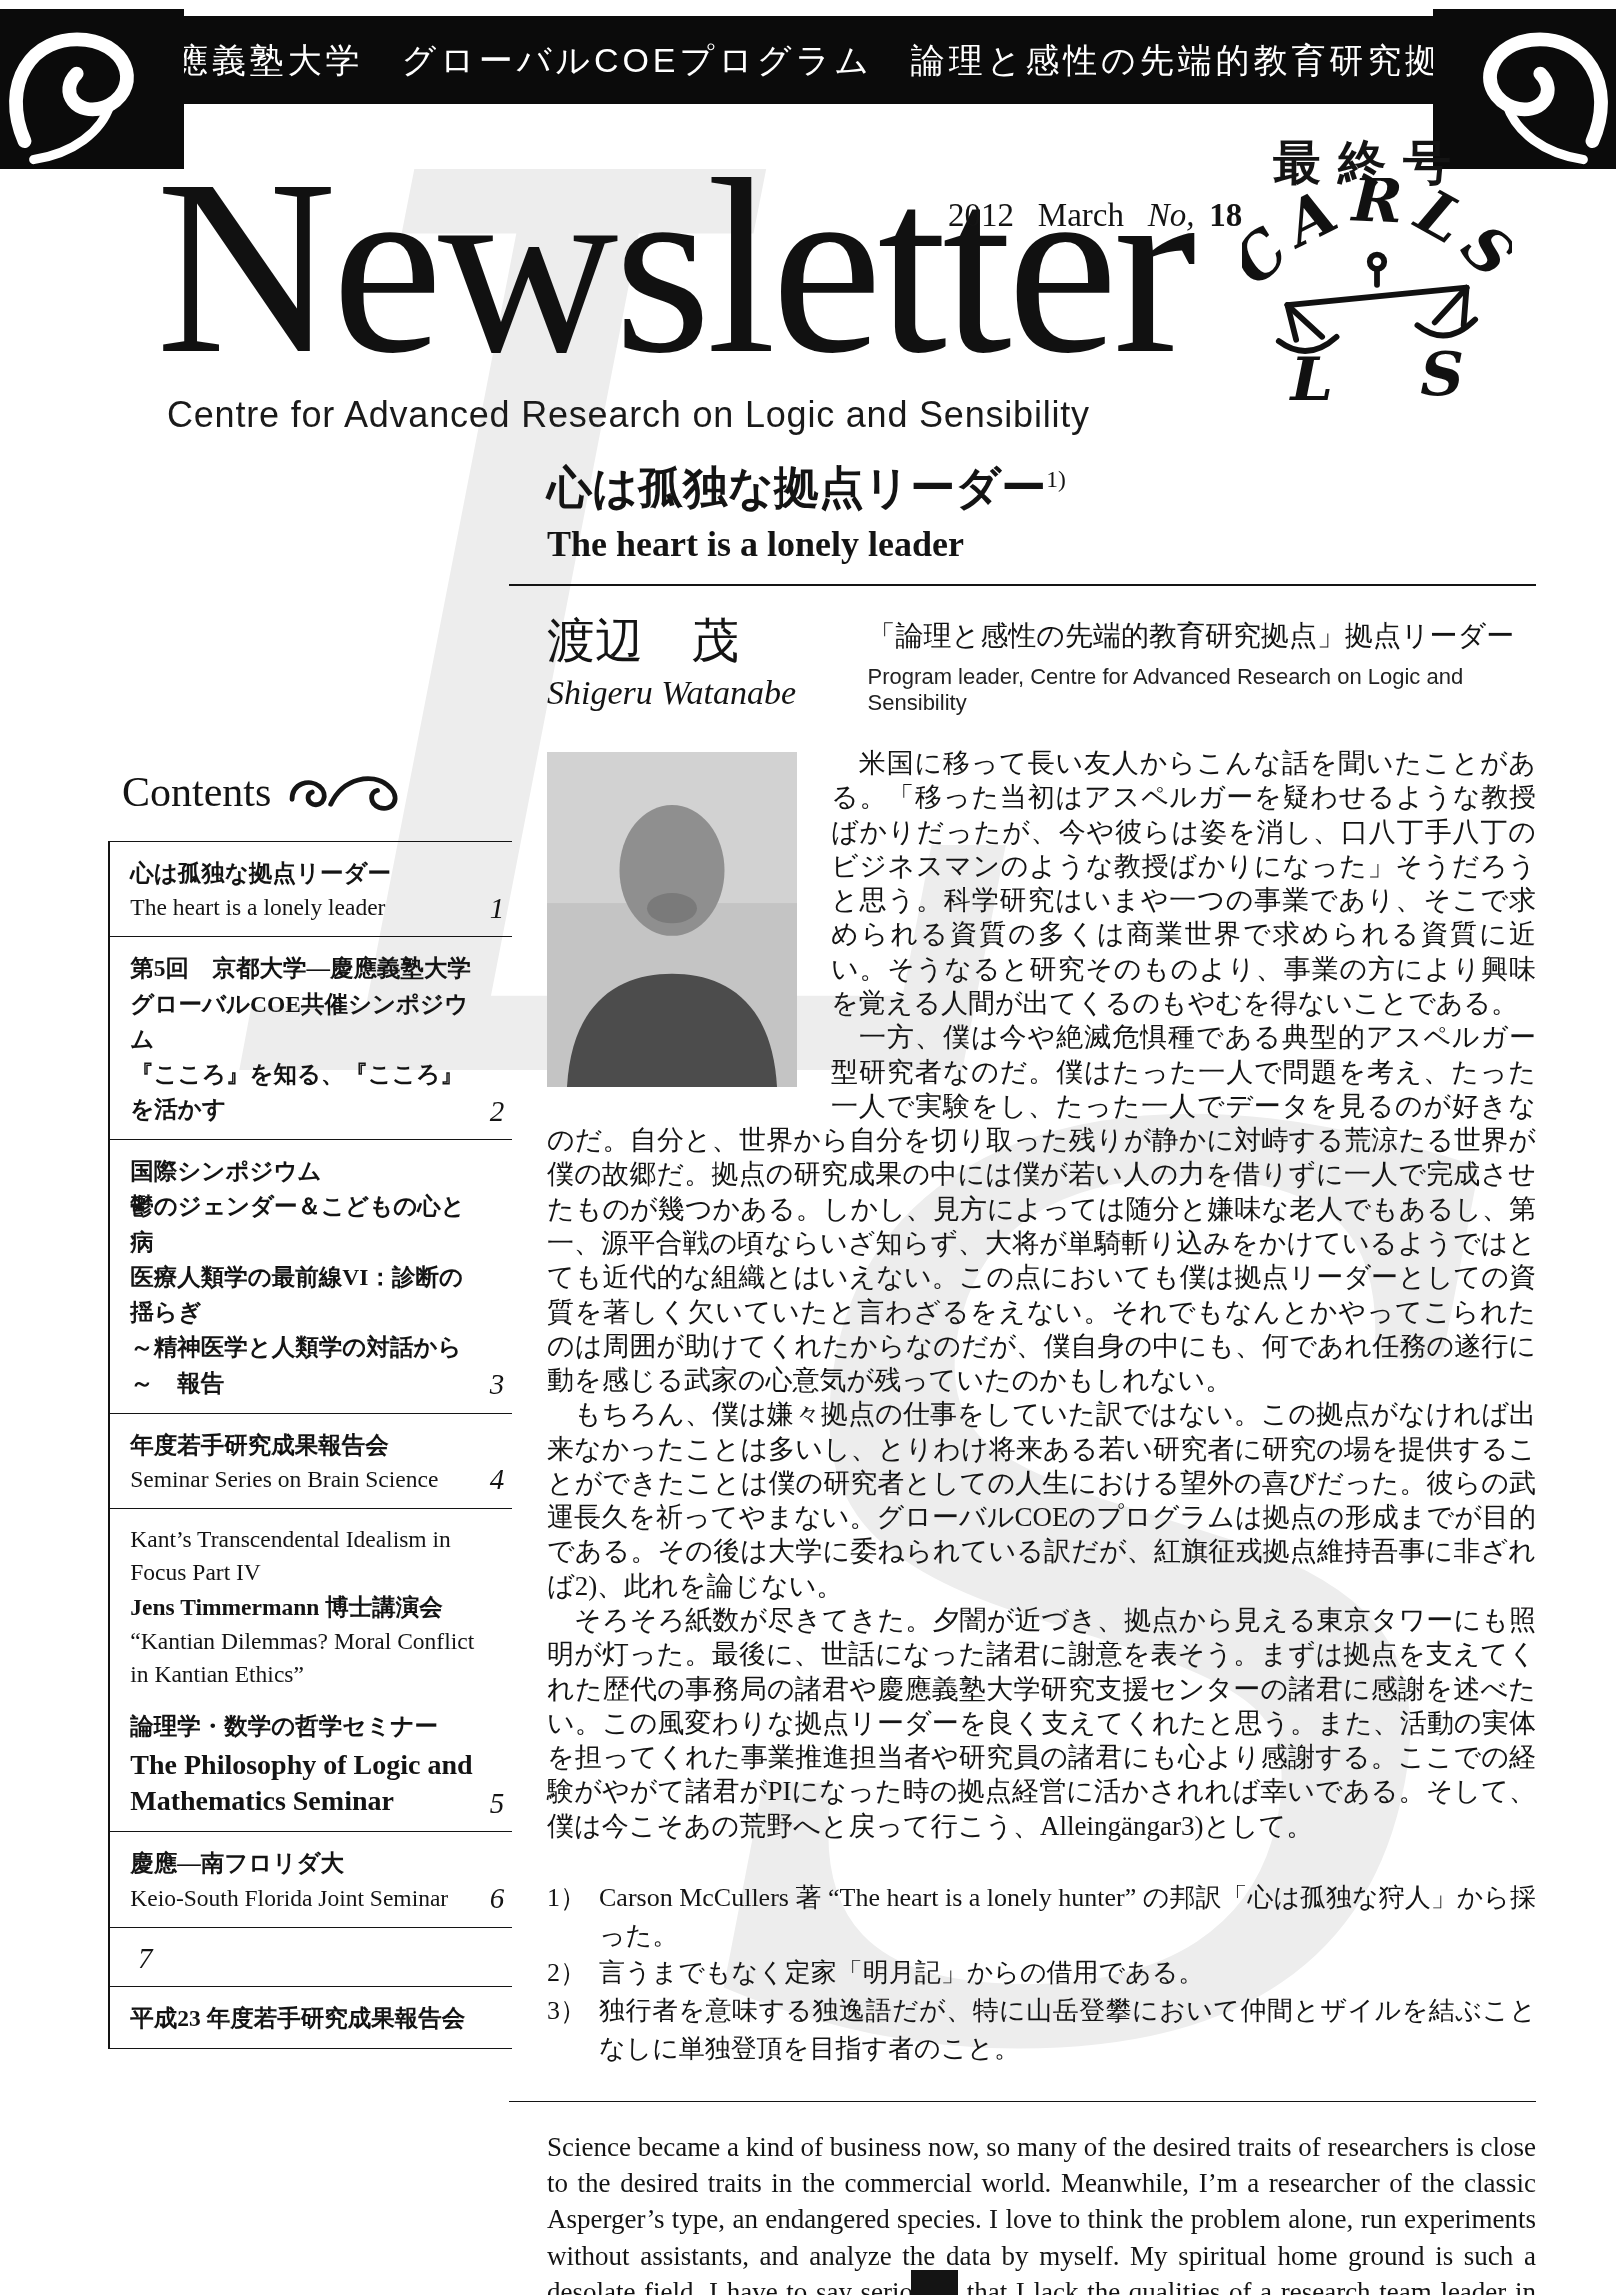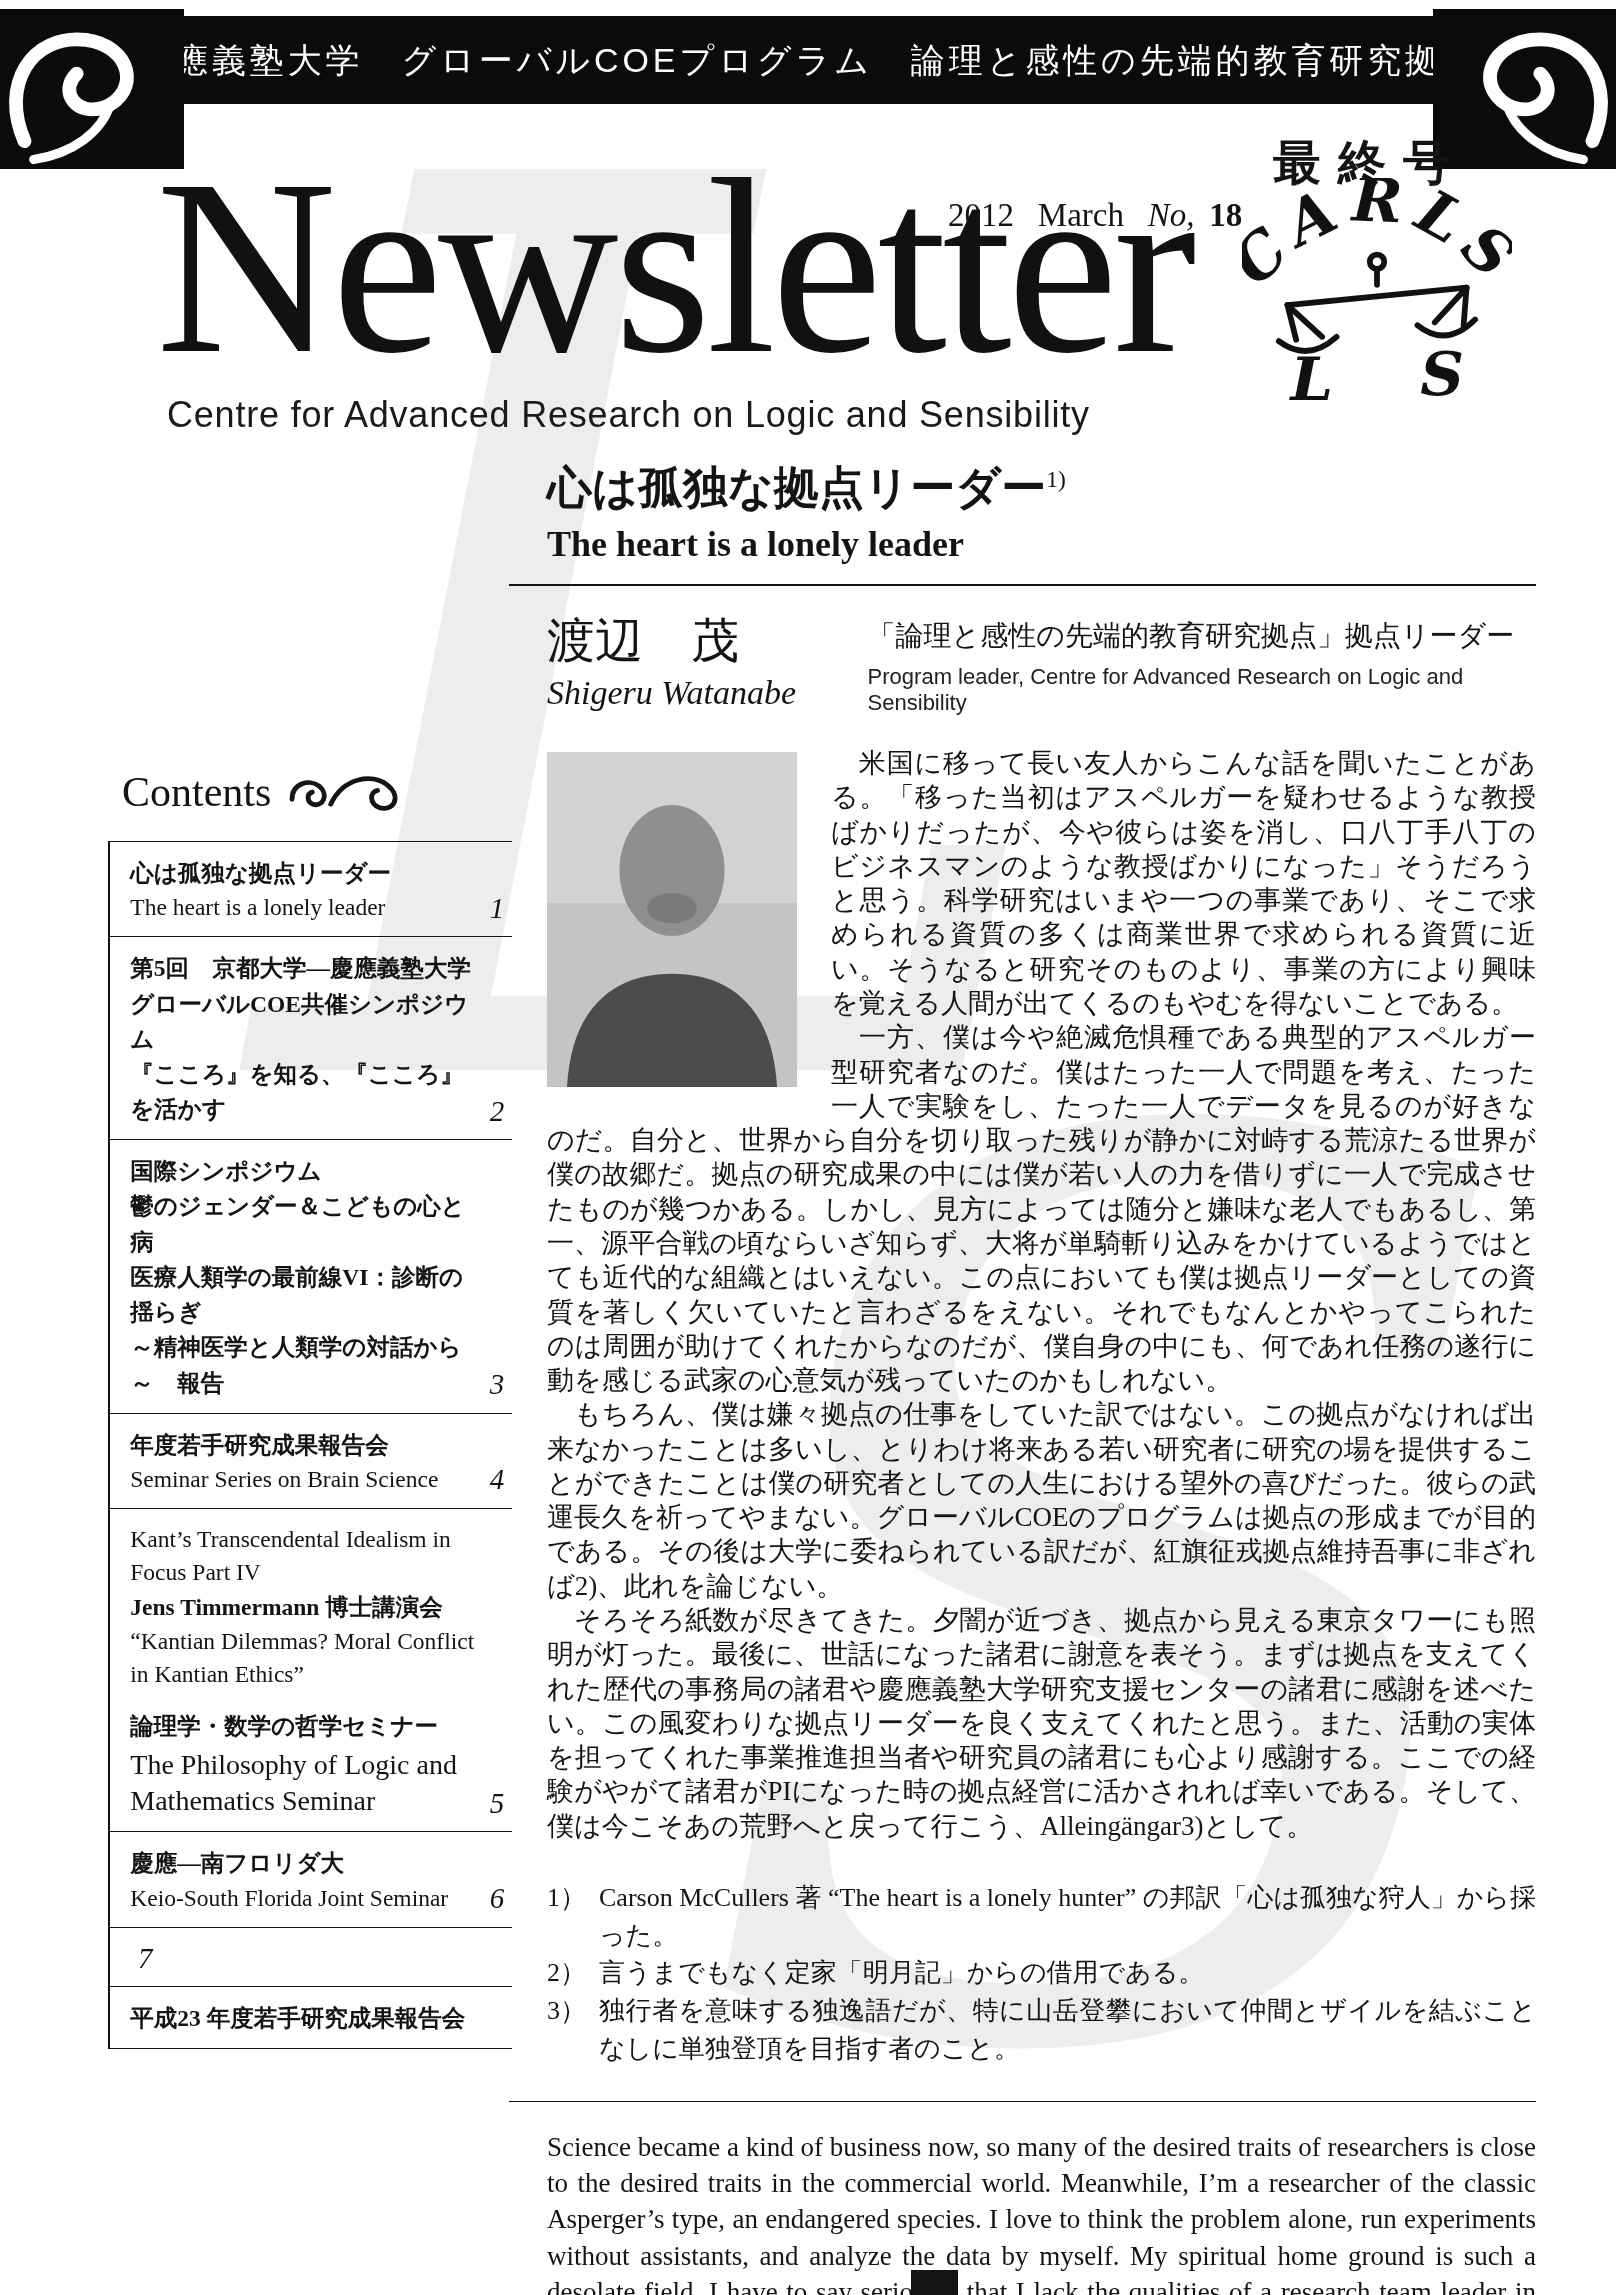--- a/index.html
+++ b/index.html
@@ -55,21 +55,21 @@
   .contents-head { display:flex; align-items:center; gap:12.5px; margin-left:14px; }
   .contents-title { font-size:42px; font-family:"Liberation Serif", serif; }
   .contents-flourish svg { width:137px; height:45px; display:block; }
   .toc { margin-top:25px; border-left:2.3px solid #141414; border-top:1.6px solid #141414; }
   .toc-item { display:flex; padding:14px 7.8px 11.7px 20.3px; border-bottom:1.6px solid #141414; }
   .toc-lines { flex:1; min-width:0; }
   .l-jp  { font-size:23.5px; line-height:1.5; font-weight:600; }
   .l-jpg { font-size:23.5px; line-height:1.5; font-weight:700;
            font-family:"Liberation Sans", sans-serif; }
   .l-en  { font-size:23.5px; line-height:1.42; }
-  .l-en-big { font-size:28px; line-height:1.3; margin-top:3.1px; }
+  .l-en-big { font-size:28px; line-height:1.3; margin-top:3.1px;font-weight:bold; }
   .gap { margin-top:17px; }
   .toc-page { font-style:italic; font-size:29px; align-self:flex-end;
               margin-left:7.8px; white-space:nowrap; }
 
   
   .article { position:absolute; left:509px; top:460px; width:1027px; height:1836px;
              z-index:2; overflow:hidden; }
   .article-title-jp { margin-left:38px; font-size:45px; font-weight:600; line-height:1.25; }
   .article-title-jp sup { font-size:23.5px; font-weight:400; }
   .article-title-en { margin-left:38px; margin-top:6.3px; font-size:36px; font-weight:700; }

